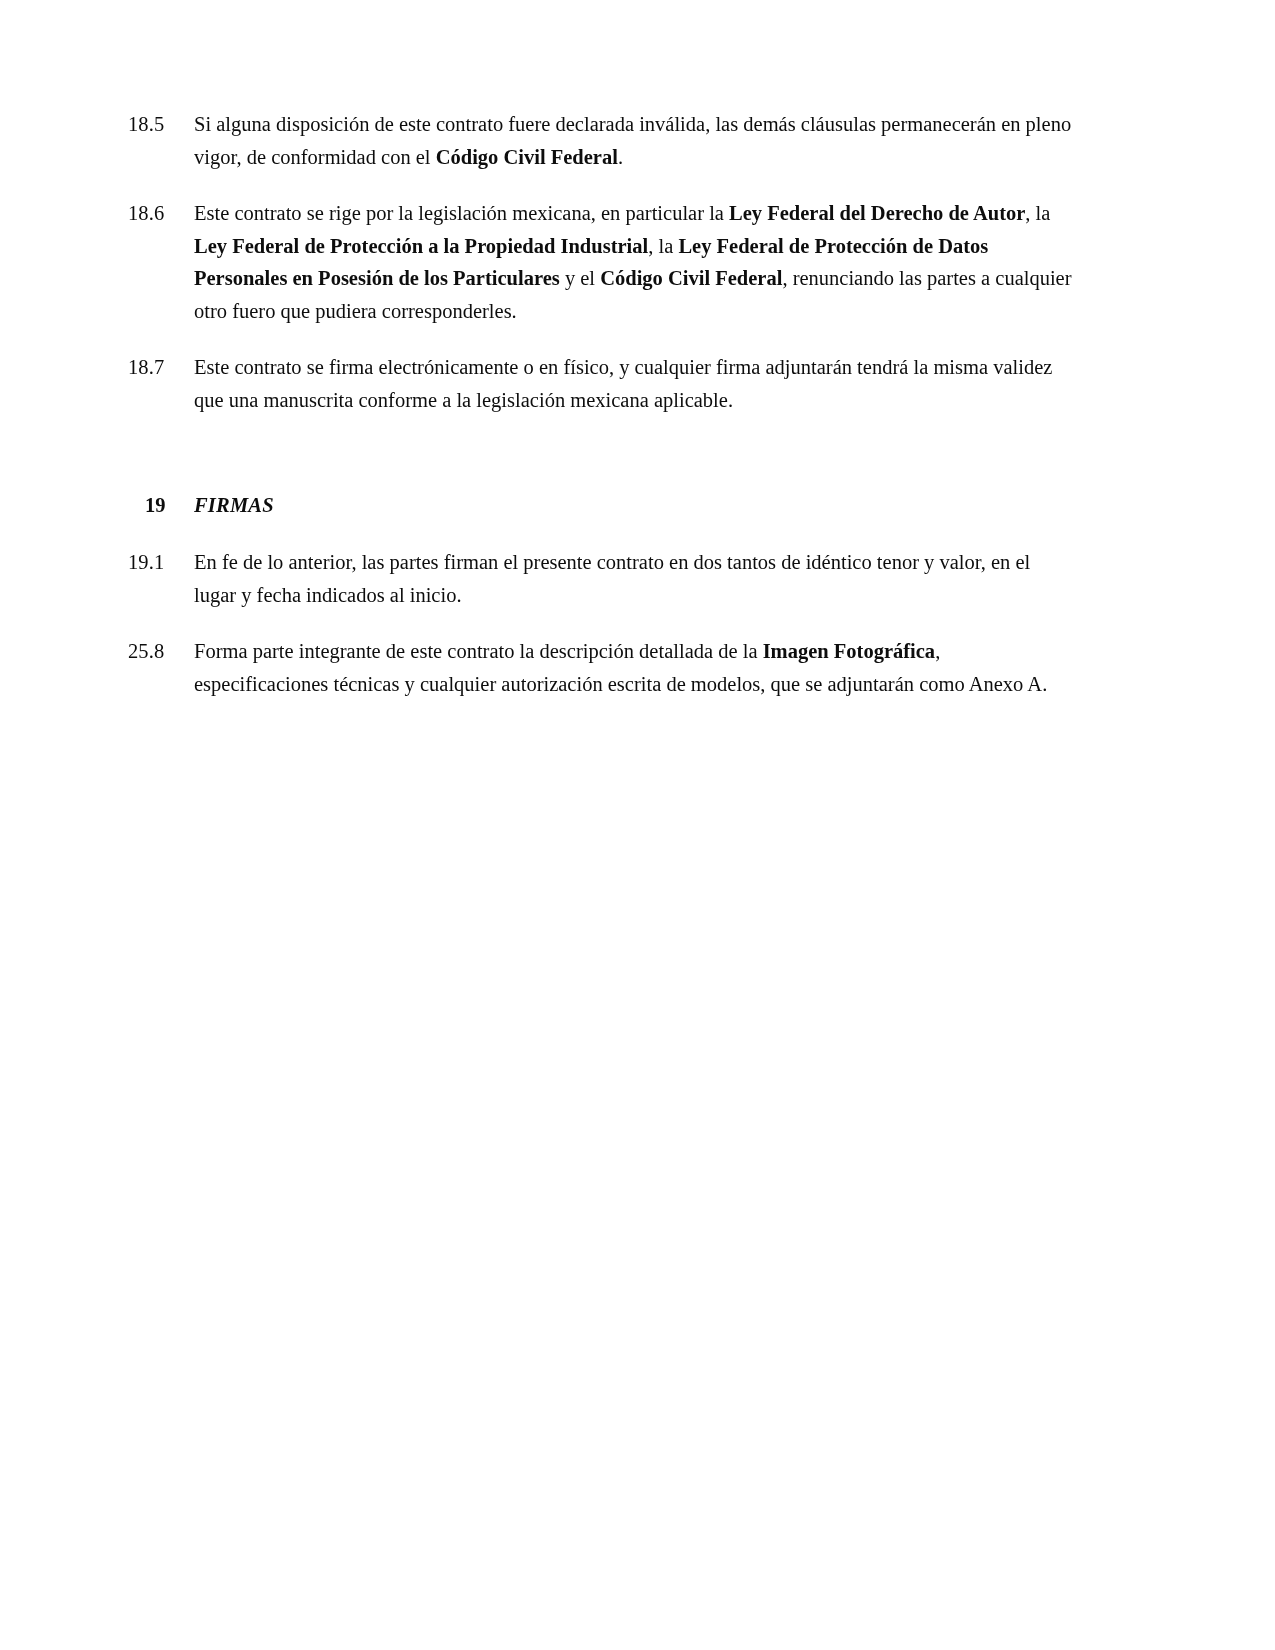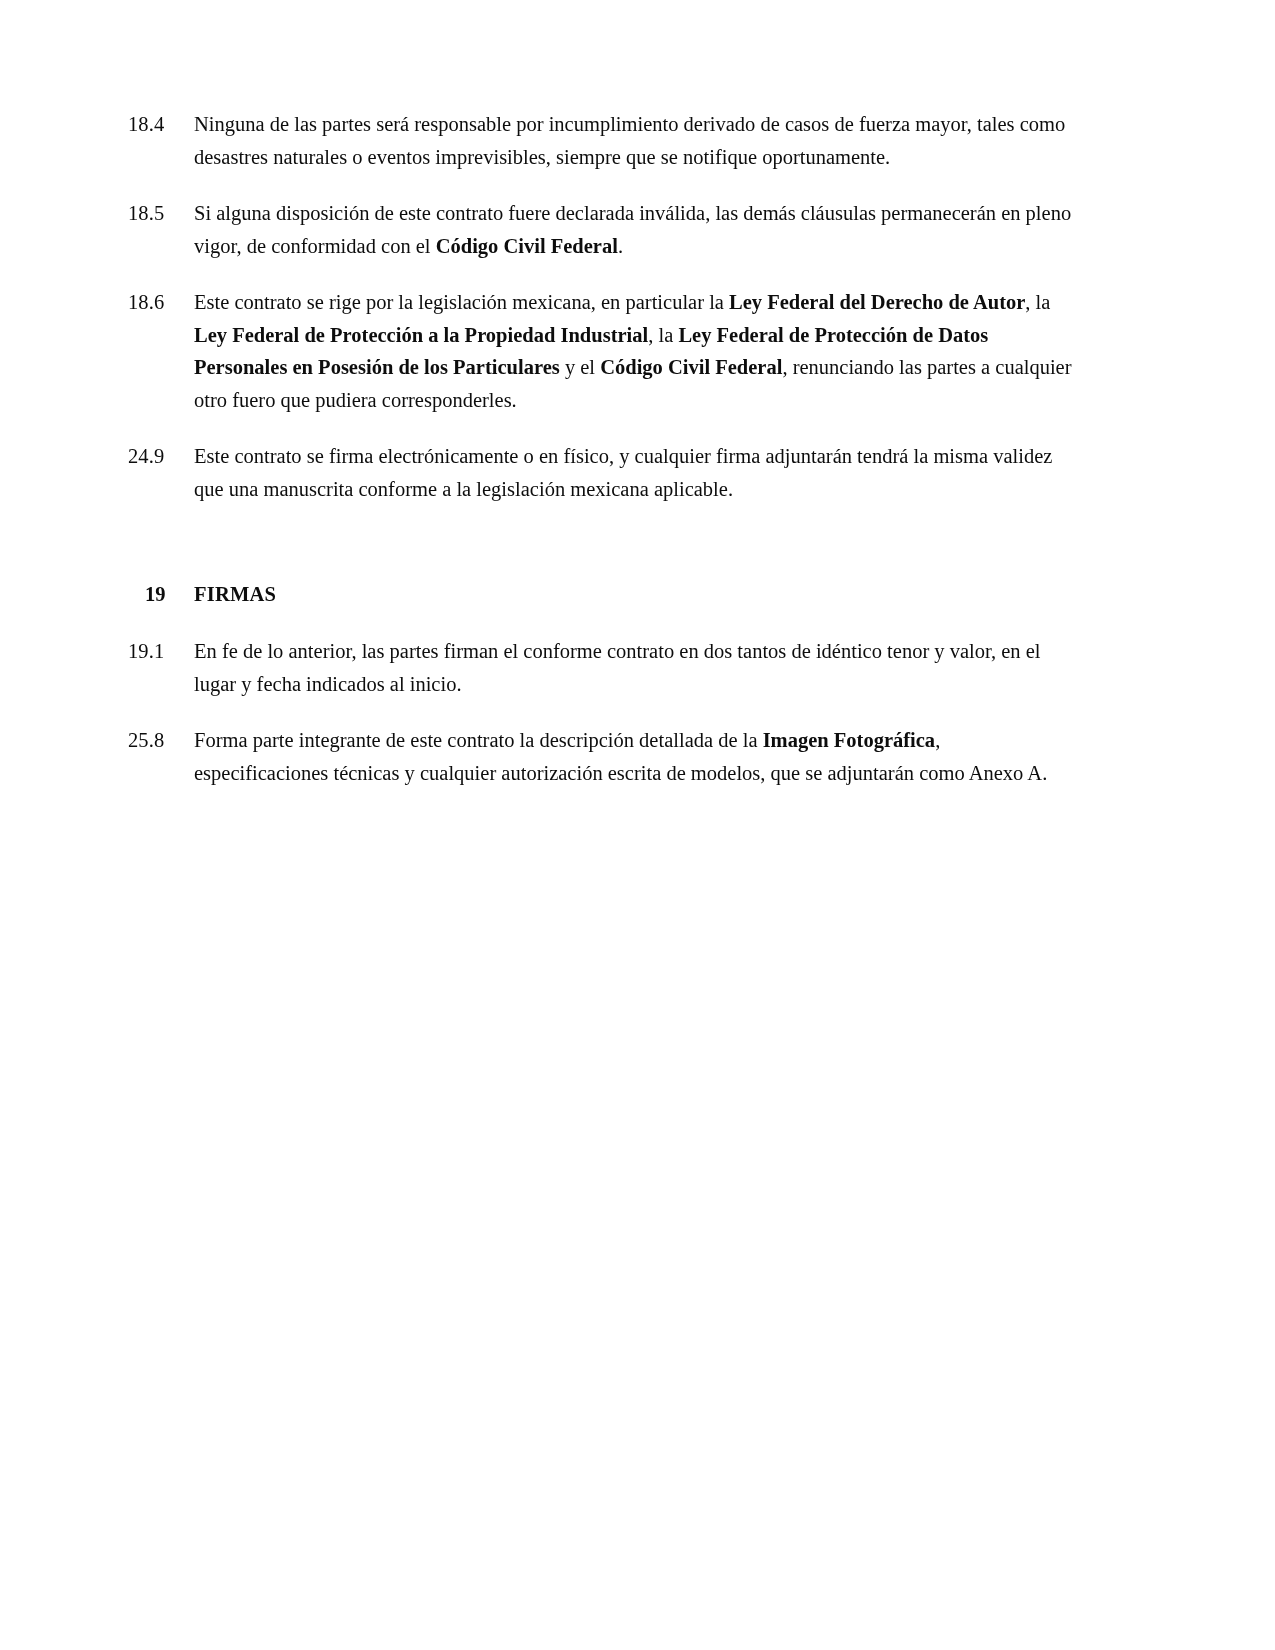--- a/index.html
+++ b/index.html
@@ -73,56 +73,53 @@
     line-height: 30px;
     font-weight: 700;
     white-space: nowrap;
   }
   .section-title {
     flex: 1 1 auto;
     font-size: 20.5px;
     line-height: 30px;
     font-weight: 700;
     letter-spacing: 0.2px;
+    font-style: italic;
   }
 </style>
 </head>
 <body style="background: rgb(255, 255, 255); color: rgb(13, 13, 13);">
 
 <div class="page">
   <div class="content">
 
-    <div class="clause">
-      <div class="clause-num">18.4</div>
-      <div class="clause-body">Ninguna de las partes será responsable por incumplimiento derivado de casos de fuerza mayor, tales como desastres naturales o eventos imprevisibles, siempre que se notifique oportunamente.</div>
-    </div>
 
     <div class="clause">
       <div class="clause-num">18.5</div>
       <div class="clause-body">Si alguna disposición de este contrato fuere declarada inválida, las demás cláusulas permanecerán en pleno vigor, de conformidad con el <b>Código Civil Federal</b>.</div>
     </div>
 
     <div class="clause">
       <div class="clause-num">18.6</div>
       <div class="clause-body">Este contrato se rige por la legislación mexicana, en particular la <b>Ley Federal del Derecho de Autor</b>, la <b>Ley Federal de Protección a la Propiedad Industrial</b>, la <b>Ley Federal de Protección de Datos Personales en Posesión de los Particulares</b> y el <b>Código Civil Federal</b>, renunciando las partes a cualquier otro fuero que pudiera corresponderles.</div>
     </div>
 
     <div class="clause">
-      <div class="clause-num">24.9</div>
+      <div class="clause-num">18.7</div>
       <div class="clause-body">Este contrato se firma electrónicamente o en físico, y cualquier firma adjuntarán tendrá la misma validez que una manuscrita conforme a la legislación mexicana aplicable.</div>
     </div>
 
     <div class="section-head first">
       <div class="section-num">19</div>
       <div class="section-title">FIRMAS</div>
     </div>
 
     <div class="clause">
       <div class="clause-num">19.1</div>
-      <div class="clause-body">En fe de lo anterior, las partes firman el conforme contrato en dos tantos de idéntico tenor y valor, en el lugar y fecha indicados al inicio.</div>
+      <div class="clause-body">En fe de lo anterior, las partes firman el presente contrato en dos tantos de idéntico tenor y valor, en el lugar y fecha indicados al inicio.</div>
     </div>
 
 
 
     <div class="clause">
       <div class="clause-num">25.8</div>
       <div class="clause-body">Forma parte integrante de este contrato la descripción detallada de la <b>Imagen Fotográfica</b>, especificaciones técnicas y cualquier autorización escrita de modelos, que se adjuntarán como Anexo A.</div>
     </div>
 
   </div>

